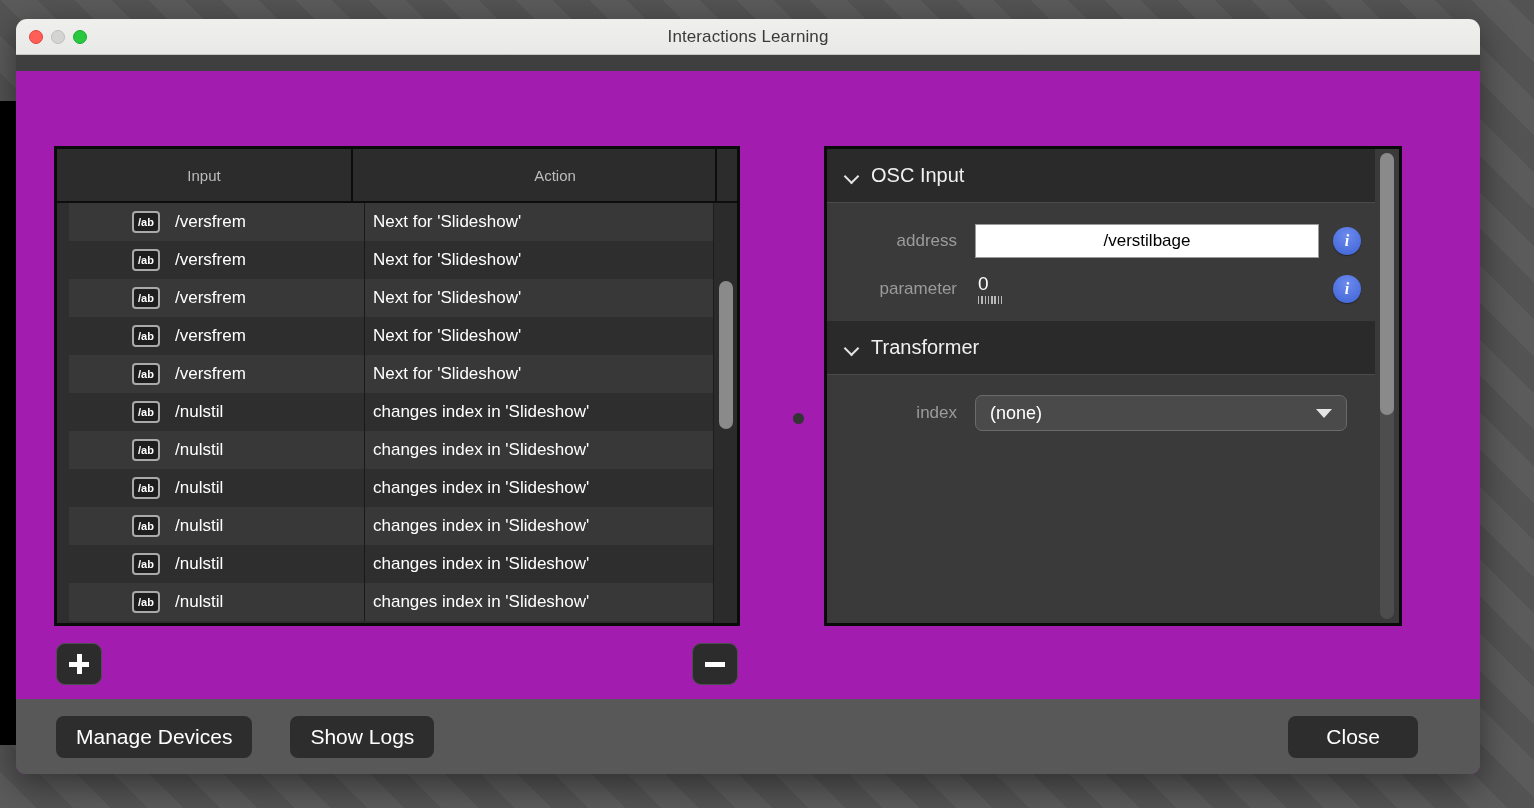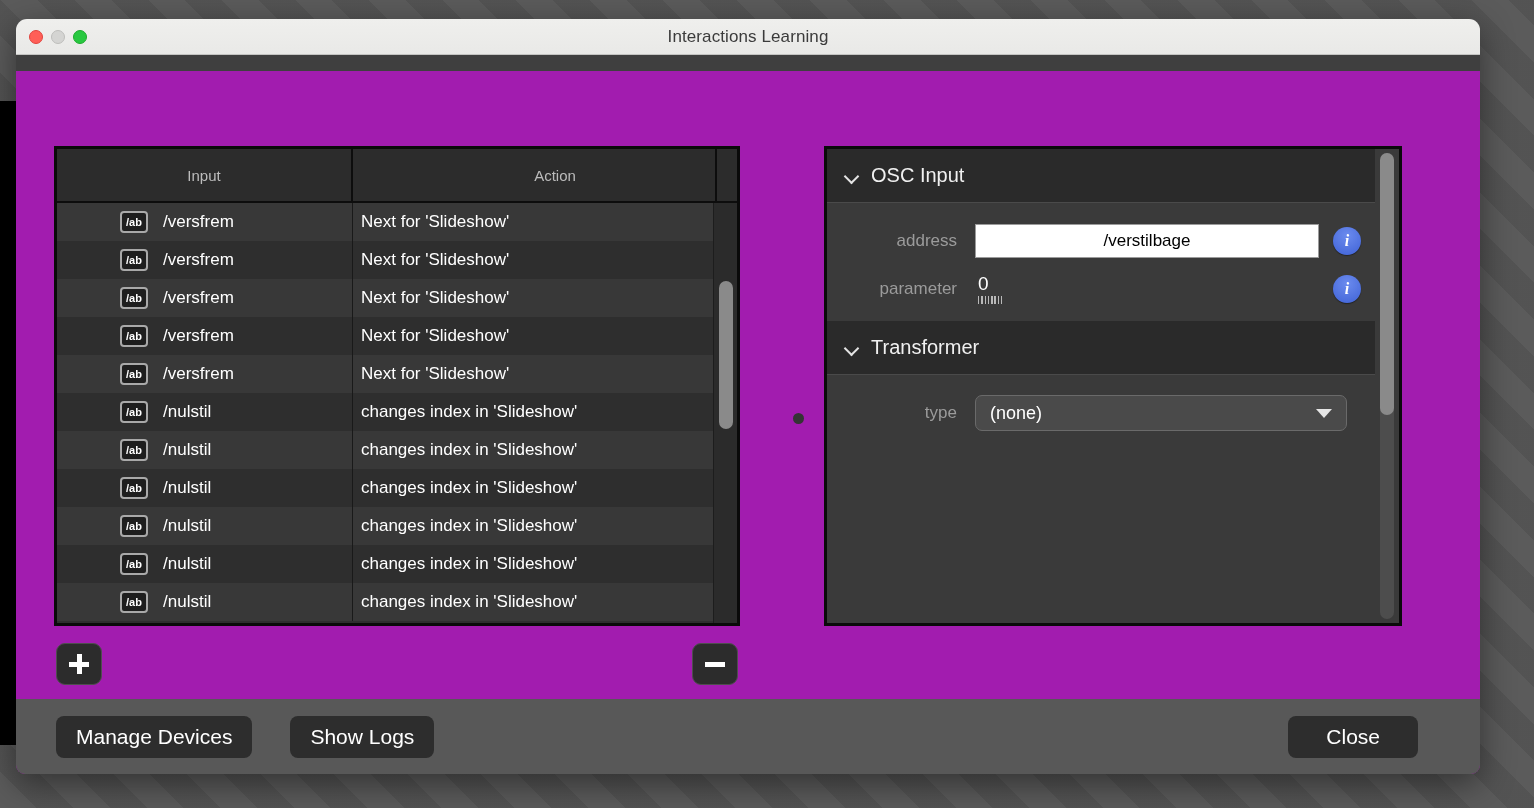--- a/index.html
+++ b/index.html
@@ -106,21 +106,21 @@
   .th-input  { width: 296px; border-right: 2px solid #0d0d0d; }
   .th-action { width: 364px; border-right: 2px solid #0d0d0d; padding-left: 42px; }
   .th-pad    { flex: 1; }
 
   .tbody {
     flex: 1;
     position: relative;
     overflow: hidden;
     background: #2e2e2e;
   }
-  .rows { position: absolute; left: 0; top: 0; right: 0; }
+  .rows { position: absolute; left: 0; top: 0; right: 0; padding-left: 12px; }
   .row {
     display: flex;
     height: 38px;
     align-items: center;
   }
   .row.odd  { background: #383838; }
   .row.even { background: #2e2e2e; }
   .cell-input {
     width: 296px;
     display: flex; align-items: center;
@@ -531,21 +531,21 @@
               <span class="info-btn">i</span>
             </div>
           </div>
 
           <div class="section-header">
             <span class="chev"></span>
             <span class="section-title">Transformer</span>
           </div>
           <div class="section-body">
             <div class="field-row">
-              <span class="field-label">type</span>
+              <span class="field-label">index</span>
               <span class="select-box">
                 <span class="select-label">(none)</span>
                 <span class="caret-down"></span>
               </span>
             </div>
           </div>
 
         </div>
         <div class="insp-scroll">
           <div class="insp-track"></div>

